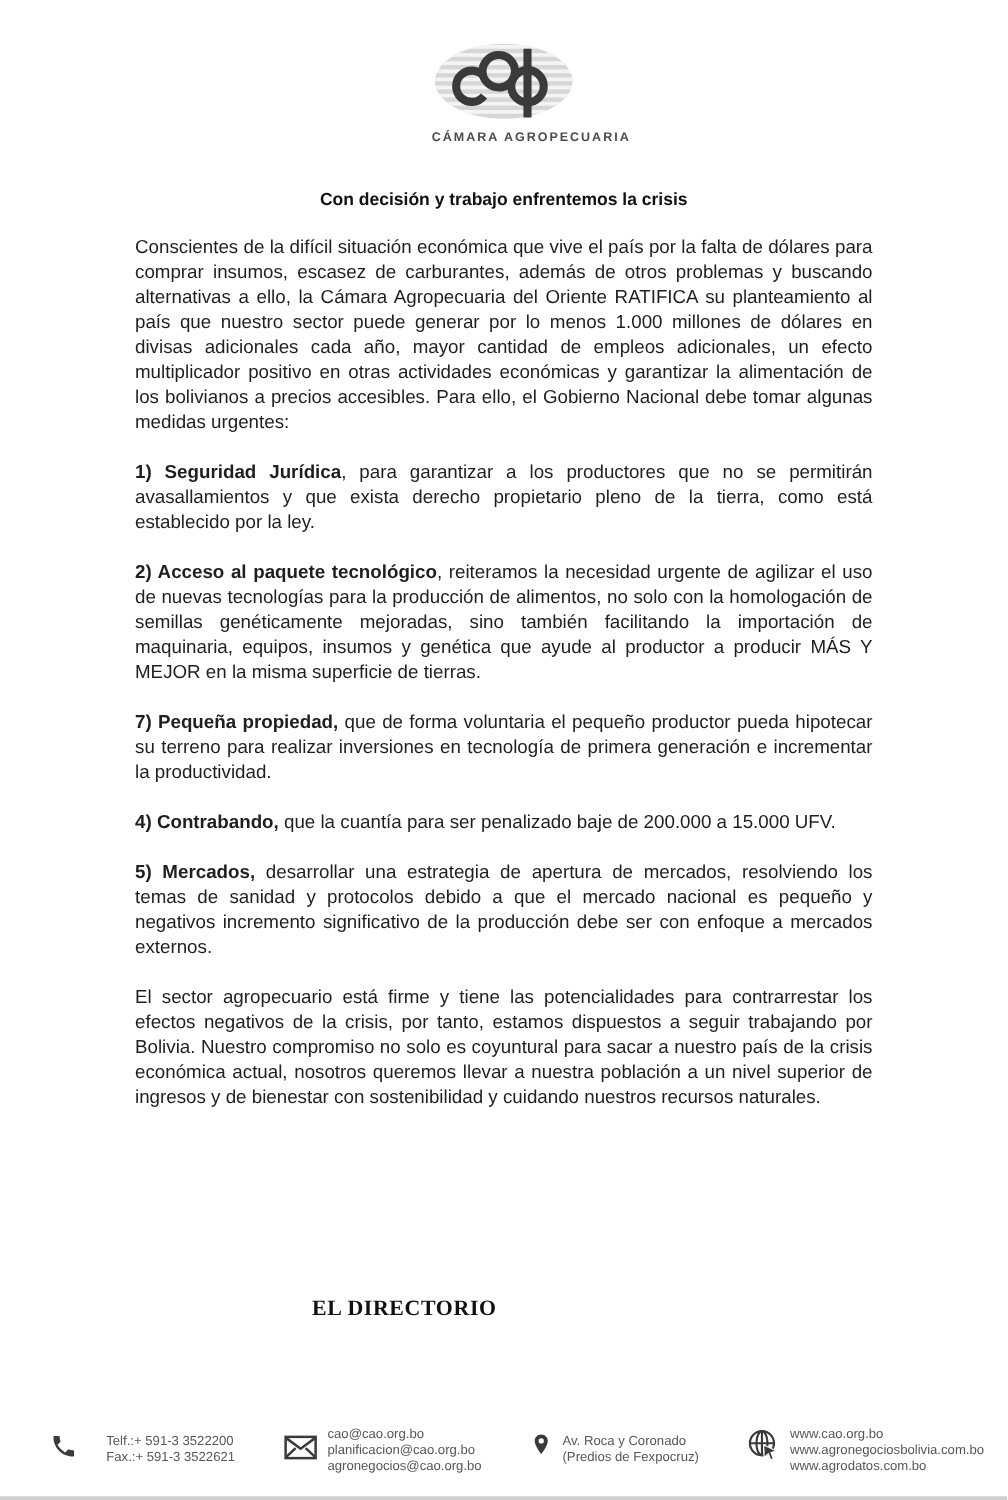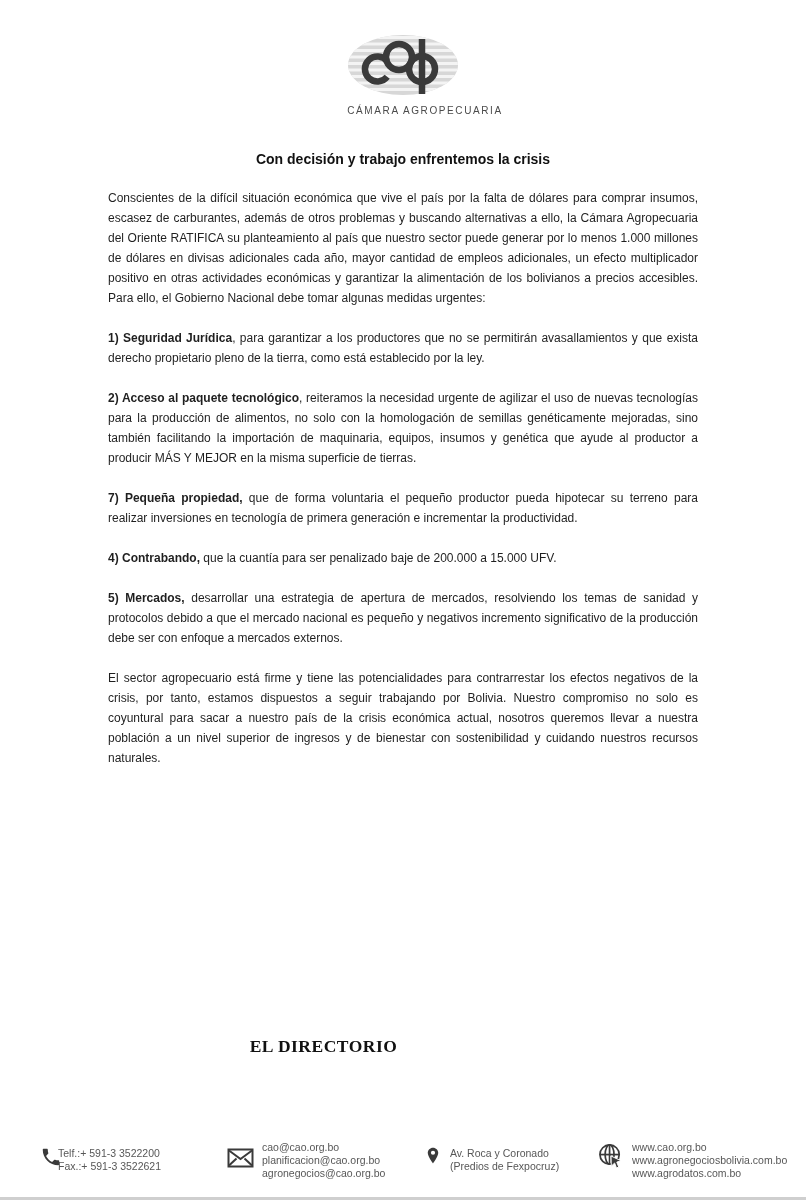--- a/index.html
+++ b/index.html
@@ -3,30 +3,30 @@
 <meta charset="utf-8">
 <style>
   html,body{margin:0;padding:0;background:#ffffff;}
   .page{
     position:relative;width:806px;height:1200px;background:#ffffff;overflow:hidden;
     font-family:"Liberation Sans", sans-serif;color:#1f1f1f;
   }
   
   .letterhead{position:absolute;top:34px;left:0;right:0;text-align:center;}
   .logo{display:block;margin:0 auto;}
-  .orgname{font-weight:normal;color:#4b4b4b;font-size:10px;letter-spacing:1.6px;line-height:16px;margin-top:7px;padding-left:44px;}
+  .orgname{font-weight:bold;color:#4b4b4b;font-size:10px;letter-spacing:1.6px;line-height:16px;margin-top:7px;padding-left:44px;}
   .orgname div{white-space:nowrap;}
   
   .doc{position:absolute;top:148px;left:108px;width:590px;}
   .doc h1{
     font-size:14px;line-height:22px;margin:0 0 18px 0;text-align:center;
     font-weight:bold;color:#111;
   }
   .doc p{
-    font-size:12px;line-height:20px;margin:0 0 20px 0;text-align:justify;
+    font-size:15px;line-height:20px;margin:0 0 20px 0;text-align:justify;
     color:#1f1f1f;
   }
   .doc p b{font-weight:bold;}
   .hang{padding-left:26px;text-indent:-26px;}
   .signature{
     position:absolute;top:1036px;left:0;width:647px;text-align:center;
     font-family:"Liberation Serif", serif;font-weight:bold;font-size:17.5px;
     letter-spacing:0.5px;color:#111;
   }
   .dateline{
@@ -96,21 +96,21 @@
 
   </div>
 
   <div class="signature">EL DIRECTORIO</div>
 
   <div class="footer">
 
     <svg class="ficon" style="left:40px;top:16px" width="22" height="22" viewBox="0 0 24 24">
       <path fill="#3a3a3a" d="M6.62 10.79c1.44 2.83 3.76 5.14 6.59 6.59l2.2-2.2c.27-.27.67-.36 1.02-.24 1.12.37 2.33.57 3.57.57.55 0 1 .45 1 1V20c0 .55-.45 1-1 1-9.39 0-17-7.61-17-17 0-.55.45-1 1-1h3.5c.55 0 1 .45 1 1 0 1.25.2 2.45.57 3.57.11.35.03.74-.25 1.02l-2.2 2.2z"></path>
     </svg>
-    <div class="flines" style="left:58px;top:17px">
+    <div class="flines" style="left:85px;top:17px">
       <div>Telf.:+ 591-3 3522200</div>
       <div>Fax.:+ 591-3 3522621</div>
     </div>
 
     <svg class="ficon" style="left:227px;top:18px" width="27" height="20" viewBox="0 0 27 20">
       <g stroke="#3a3a3a" stroke-width="2" fill="none">
         <rect x="1.5" y="1.5" width="24" height="17"></rect>
         <path d="M2 2.5 L13.5 11 L25 2.5"></path>
         <path d="M2 17.5 L9.5 10.5"></path>
         <path d="M25 17.5 L17.5 10.5"></path>

